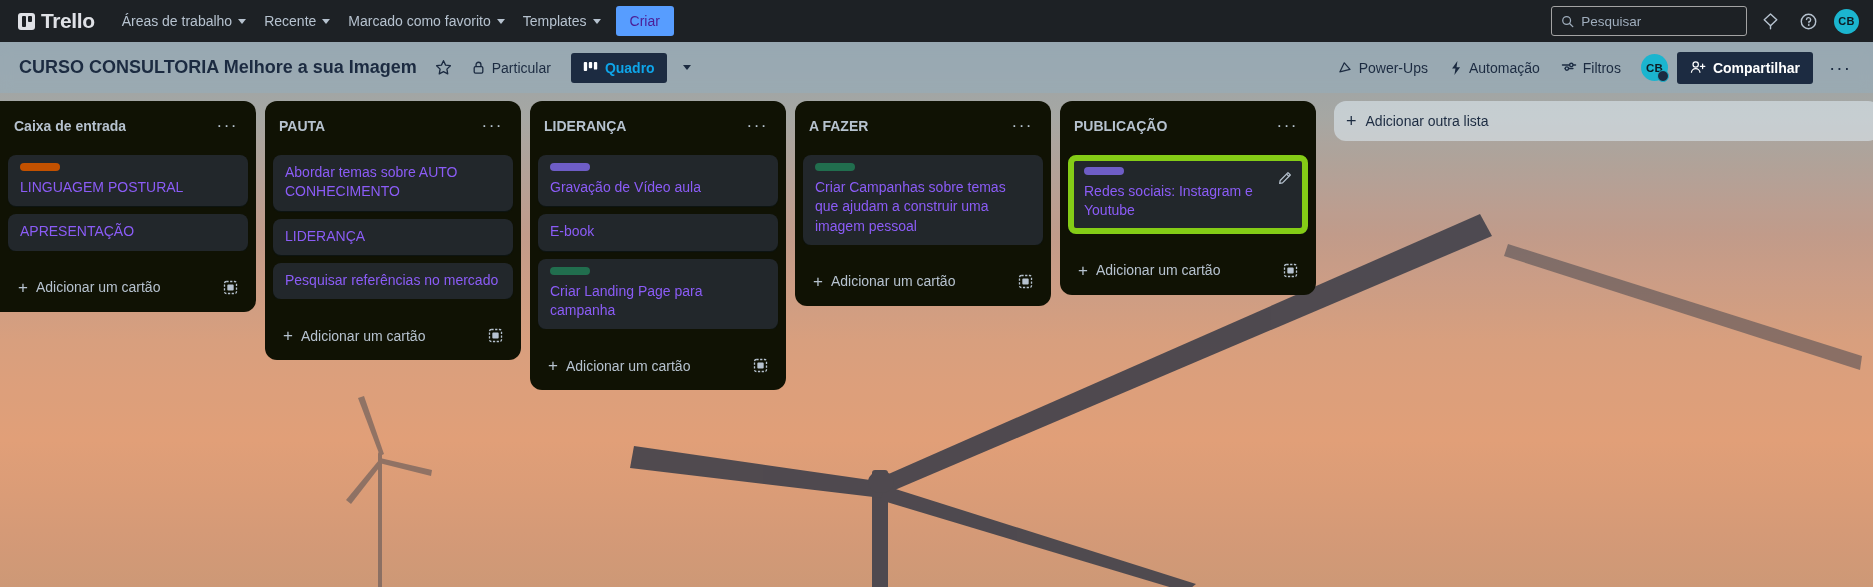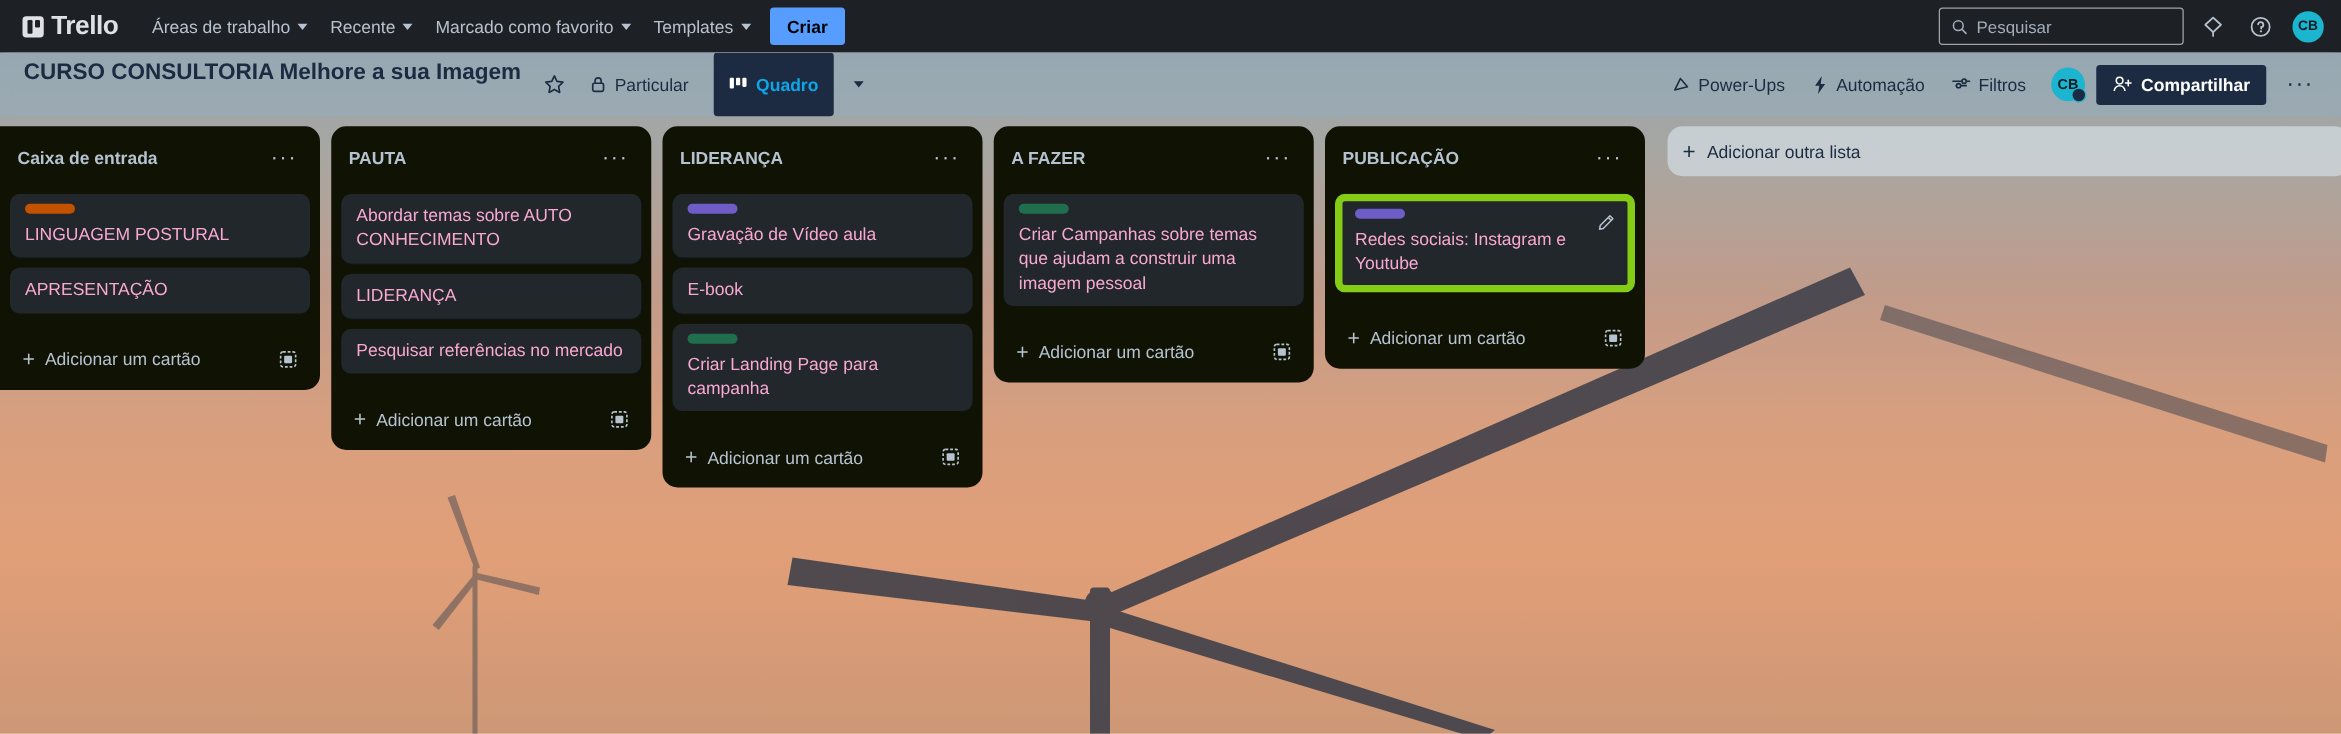--- a/index.html
+++ b/index.html
@@ -92,23 +92,23 @@
     width: 0; height: 0;
     border-left: 4.5px solid transparent;
     border-right: 4.5px solid transparent;
     border-top: 5px solid #b6c2cf;
     margin-left: 2px;
     display: inline-block;
   }
 
   .create-btn {
     background: #579dff;
-    color: #000000;
-    font-size: 14px;
-    font-weight: 700;
+    color: #4c1d95;
+    font-size: 14px;
+    font-weight: 400;
     padding: 7px 14px;
     border-radius: 3px;
     margin-left: 6px;
     white-space: nowrap;
   }
 
   .nav-right {
     margin-left: auto;
     display: flex;
     align-items: center;
@@ -161,20 +161,21 @@
     letter-spacing: 0.2px;
   }
 
   
   #boardbar {
     position: relative;
     z-index: 30;
     height: 51px;
     width: 100%;
     display: flex;
+    align-items: center;
     padding: 0 12px 0 12px;
     background: rgba(150,172,186,0.58);
     backdrop-filter: blur(6px);
   }
   .board-title {
     font-size: 18px;
     font-weight: 700;
     color: #1c2b41;
     padding: 5px 7px;
     border-radius: 3px;
@@ -314,21 +315,21 @@
     flex-direction: column;
     gap: 8px;
     padding: 0 4px;
     overflow: hidden;
   }
 
   .card {
     background: #22272b;
     border-radius: 8px;
     padding: 8px 12px 9px 12px;
-    color: #f9a8d4;
+    color: #8b5cf6;
     font-size: 14px;
     line-height: 1.38;
     box-shadow: 0 1px 1px rgba(9,30,66,0.25);
     position: relative;
   }
   .card.selected {
     border: 6px solid #84cc16;
     padding: 6px 10px 7px 10px;
   }
   .card-edit {

